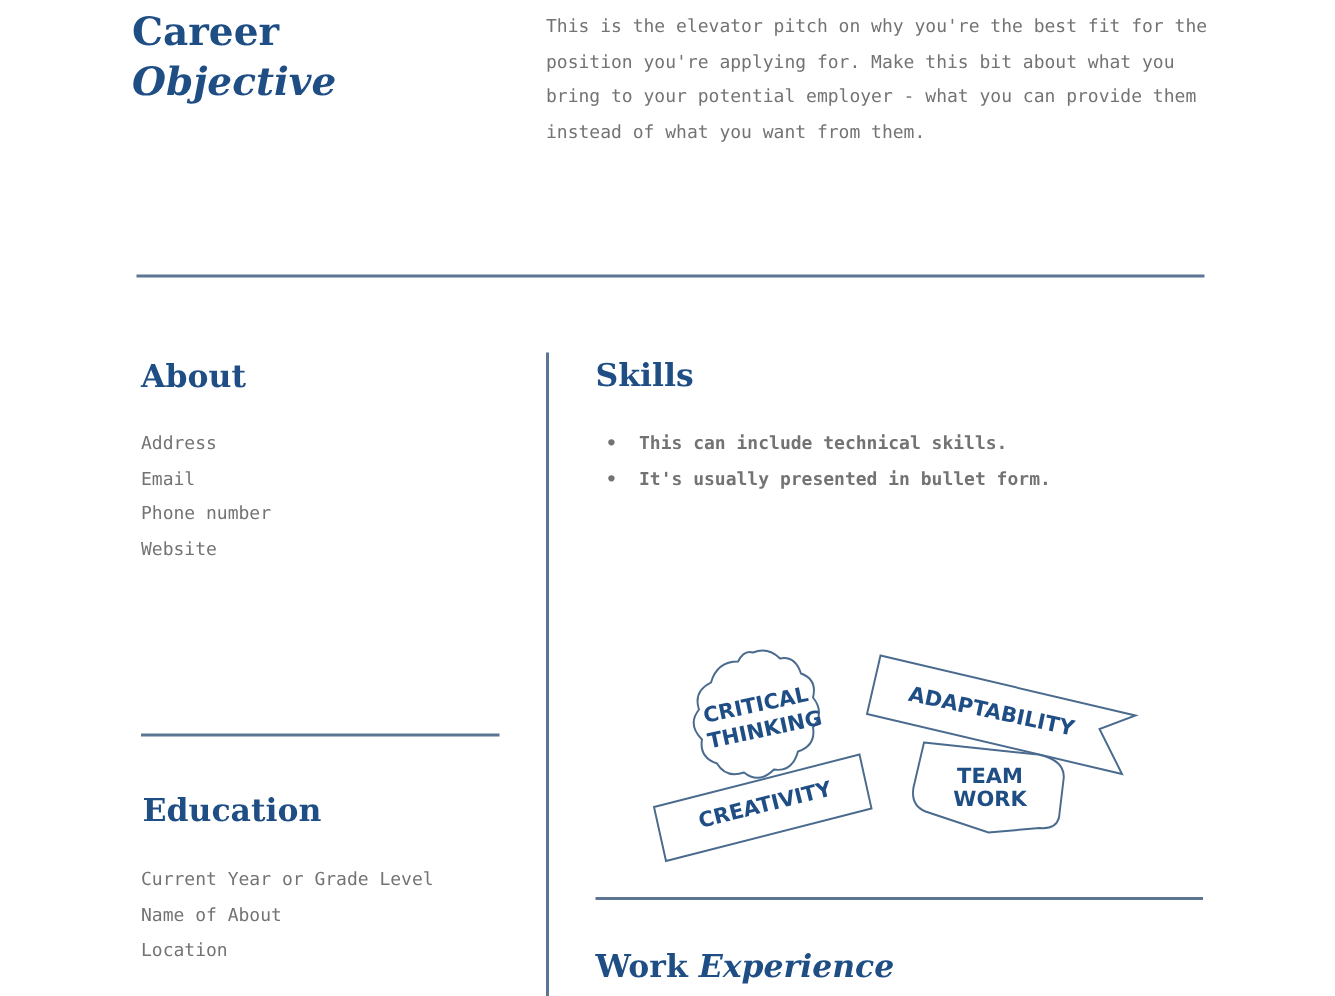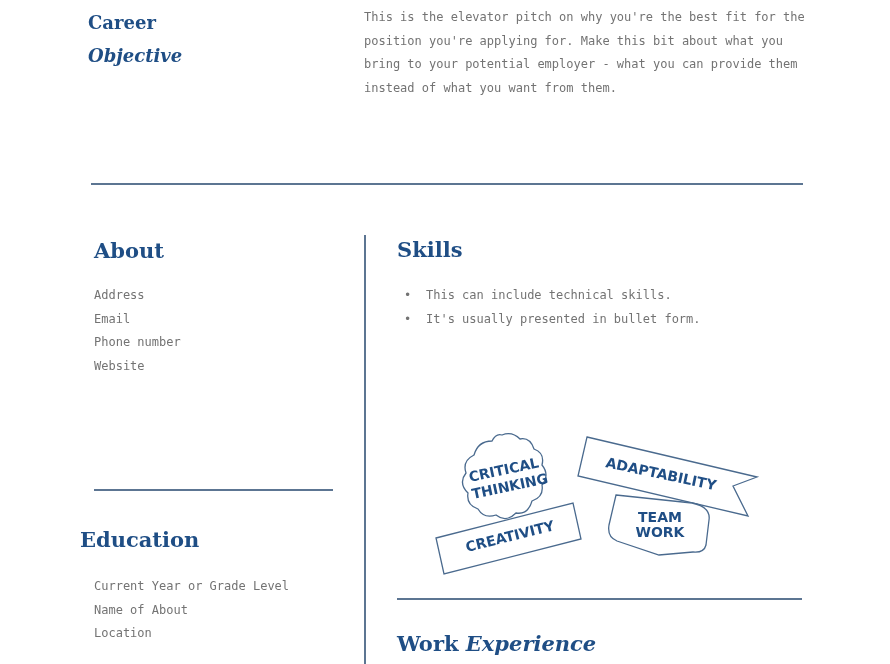--- a/index.html
+++ b/index.html
@@ -3,25 +3,25 @@
 <meta charset="utf-8">
 <style>
   html, body { margin:0; padding:0; background:#ffffff; }
   body { width:890px; height:664px; position:relative; overflow:hidden; }
   .serif { font-family: "DejaVu Serif", "Liberation Serif", serif; font-weight:bold; color:#1f4e85; }
   .mono { font-family: "DejaVu Sans Mono", "Liberation Mono", monospace; color:#737373; font-size:12px; line-height:23.5px; }
   .abs { position:absolute; }
   .hline { position:absolute; height:1.5px; background:#5c7592; }
   .vline { position:absolute; width:1.5px; background:#5c7592; }
   h1,h2,p,ul { margin:0; padding:0; }
-  .h-career { left:88px; top:6px; font-size:18px; line-height:33px; }
+  .h-career { left:88px; top:6px; font-size:26px; line-height:33px; }
   .h-career .it { font-style:italic; display:block; }
   .sec-title { font-size:21px; line-height:32px; }
   ul.skills { list-style:none; }
-  ul.skills li { position:relative; padding-left:30px; }
+  ul.skills li { position:relative; padding-left:30px;font-weight:bold; }
   ul.skills li::before { content:"•"; position:absolute; left:8px; }
   .badge-text { font-family:"DejaVu Sans", "Liberation Sans", sans-serif; font-weight:bold; fill:#1f4e85; font-size:14px; }
 </style>
 </head>
 <body>
 
 <h1 class="abs serif h-career">
   <span>Career</span>
   <span class="it">Objective</span>
 </h1>
@@ -32,21 +32,21 @@
 <h2 class="abs serif sec-title" style="left:94px; top:235px;">About</h2>
 <div class="abs mono" style="left:94px; top:284px;">
   <div>Address</div>
   <div>Email</div>
   <div>Phone number</div>
   <div>Website</div>
 </div>
 
 <div class="hline" style="left:94px; top:489px; width:239px;"></div>
 
-<h2 class="abs serif sec-title" style="left:80px; top:524px;">Education</h2>
+<h2 class="abs serif sec-title" style="left:95px; top:524px;">Education</h2>
 <div class="abs mono" style="left:94px; top:575px; width:240px;">
   <div>Current Year or Grade Level</div>
   <div>Name of About</div>
   <div>Location</div>
 </div>
 
 <div class="vline" style="left:364px; top:235px; height:440px;"></div>
 
 <h2 class="abs serif sec-title" style="left:397px; top:234px;">Skills</h2>
 <ul class="abs mono skills" style="left:396px; top:284px; width:400px;">

